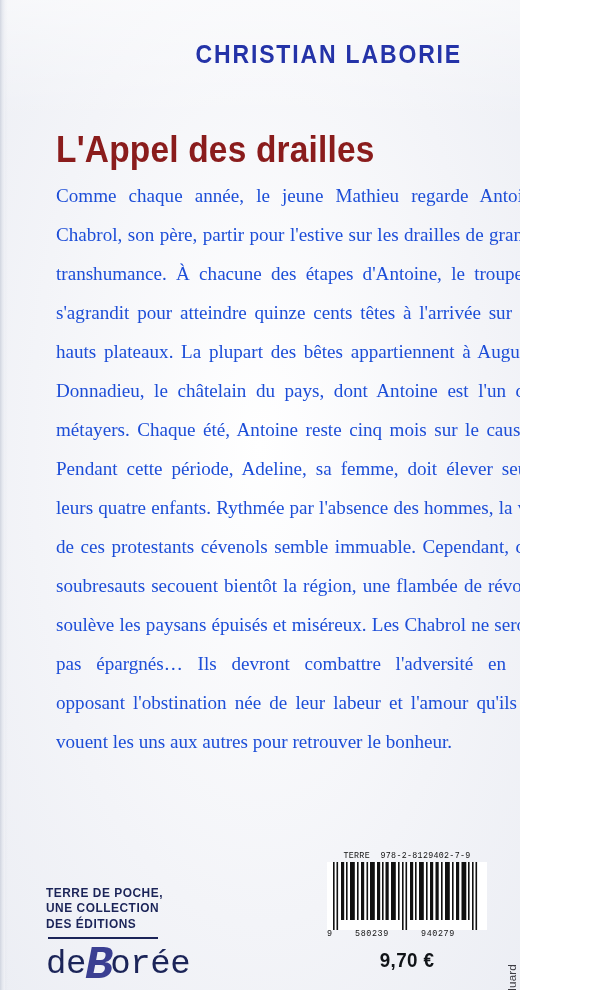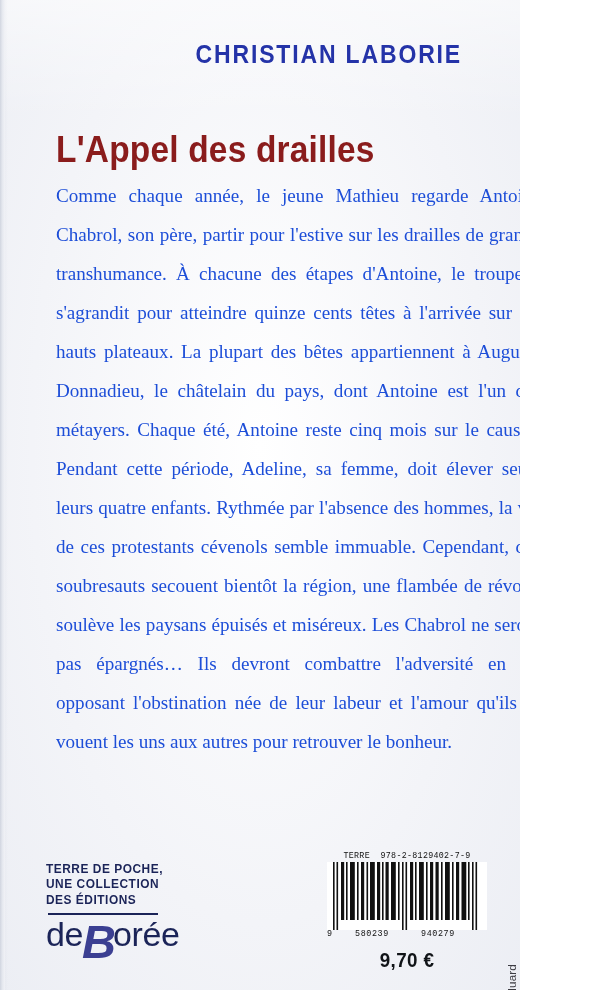--- a/index.html
+++ b/index.html
@@ -85,21 +85,21 @@
     text-align: justify;
     text-justify: inter-word;
     -webkit-hyphens: none;
     hyphens: none;
   }
 
   
   .publisher {
     position: absolute;
     left: 46px;
-    bottom: 24px;
+    bottom: 0;
     width: 190px;
   }
   .pub-lines {
     color: #1b2458;
     font-family: "Liberation Sans", sans-serif;
     font-weight: bold;
     font-size: 12.4px;
     letter-spacing: 0.55px;
     line-height: 15.6px;
     transform: scaleX(0.96);
@@ -107,23 +107,23 @@
     white-space: nowrap;
   }
   .pub-rule {
     width: 110px;
     height: 2px;
     background: #1b2458;
     margin: 4px 0 2px 2px;
   }
   .logo {
     display: flex;
-    align-items: flex-start;
+    align-items: center;
     color: #1b2458;
-    font-family: Liberation Sans, sans-serif;
+    font-family: Liberation Mono, monospace;
     font-size: 34px;
     letter-spacing: -0.4px;
     line-height: 1.05;
   }
   .logo .logo-b {
     font-style: italic;
     font-weight: bold;
     font-size: 47px;
     color: #3b3f92;
     letter-spacing: -2px;

